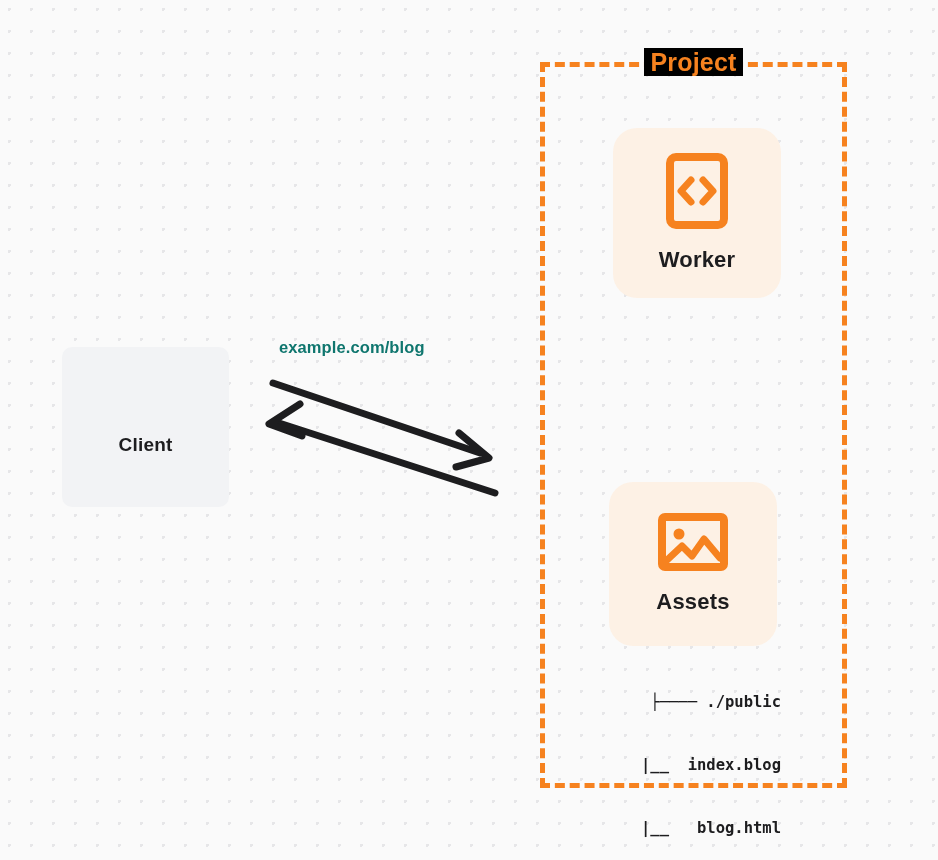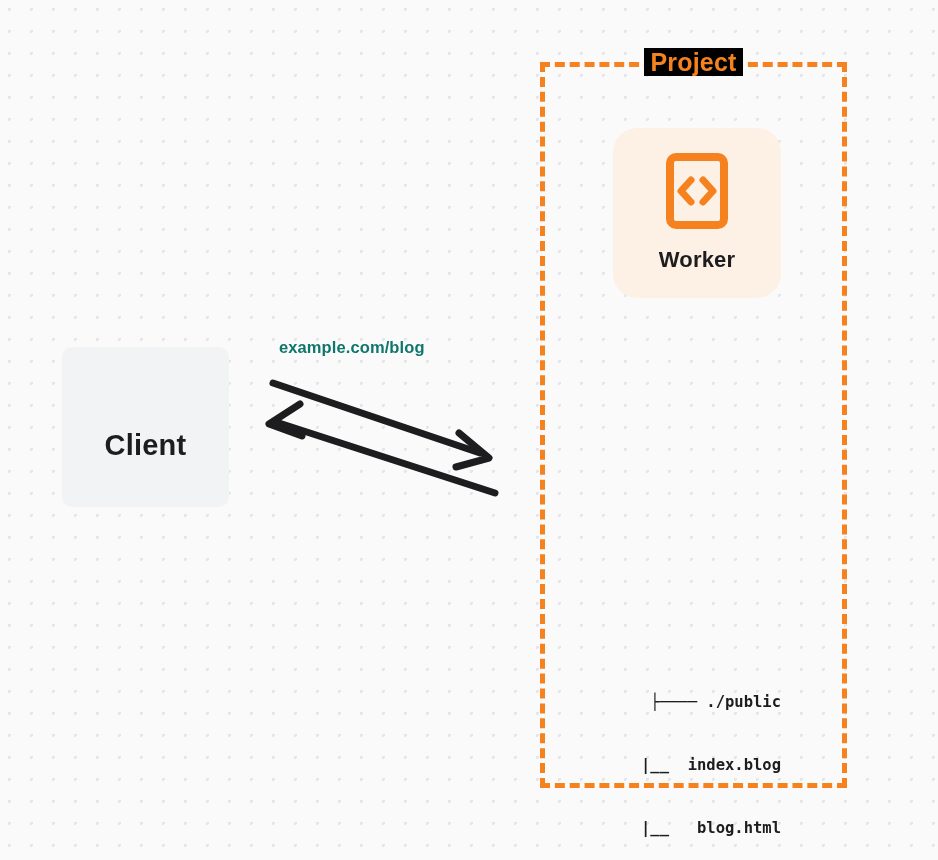--- a/index.html
+++ b/index.html
@@ -34,21 +34,21 @@
     top: 347px;
     width: 167px;
     height: 160px;
     background: #f2f3f5;
     border-radius: 10px;
     display: flex;
     align-items: center;
     justify-content: center;
   }
   .client-label {
-    font-size: 29px;
+    font-size: 19px;
     font-weight: 700;
     color: #1d1d1f;
     letter-spacing: 0.2px;
     margin-top: 36px;
   }
 
   
   .project-container {
     position: absolute;
     left: 540px;
@@ -182,20 +182,30 @@
     <span class="service-icon">
       <svg width="62" height="76" viewBox="0 0 62 76">
         <rect x="4" y="4" width="54" height="68" rx="6" ry="6" fill="none" stroke="#f6821f" stroke-width="8"></rect>
         <polyline points="25,27 15,38 25,49" fill="none" stroke="#f6821f" stroke-width="7" stroke-linecap="round" stroke-linejoin="round"></polyline>
         <polyline points="37,27 47,38 37,49" fill="none" stroke="#f6821f" stroke-width="7" stroke-linecap="round" stroke-linejoin="round"></polyline>
       </svg>
     </span>
     <span class="service-label">Worker</span>
   </div>
 
+  <div class="service-card assets-card">
+    <span class="service-icon">
+      <svg width="70" height="58" viewBox="0 0 70 58">
+        <rect x="4" y="4" width="62" height="50" rx="3" ry="3" fill="none" stroke="#f6821f" stroke-width="8"></rect>
+        <circle cx="21" cy="21" r="5.5" fill="#f6821f"></circle>
+        <polyline points="8,48 24,33 34,43 46,26 62,45" fill="none" stroke="#f6821f" stroke-width="7" stroke-linecap="round" stroke-linejoin="round"></polyline>
+      </svg>
+    </span>
+    <span class="service-label">Assets</span>
+  </div>
 
   <div class="file-tree">
     <span class="file-tree-line">├──── ./public</span>
     <span class="file-tree-line">     |__  index.blog</span>
     <span class="file-tree-line">     |__   blog.html</span>
     
   </div>
 
 </div>
 

